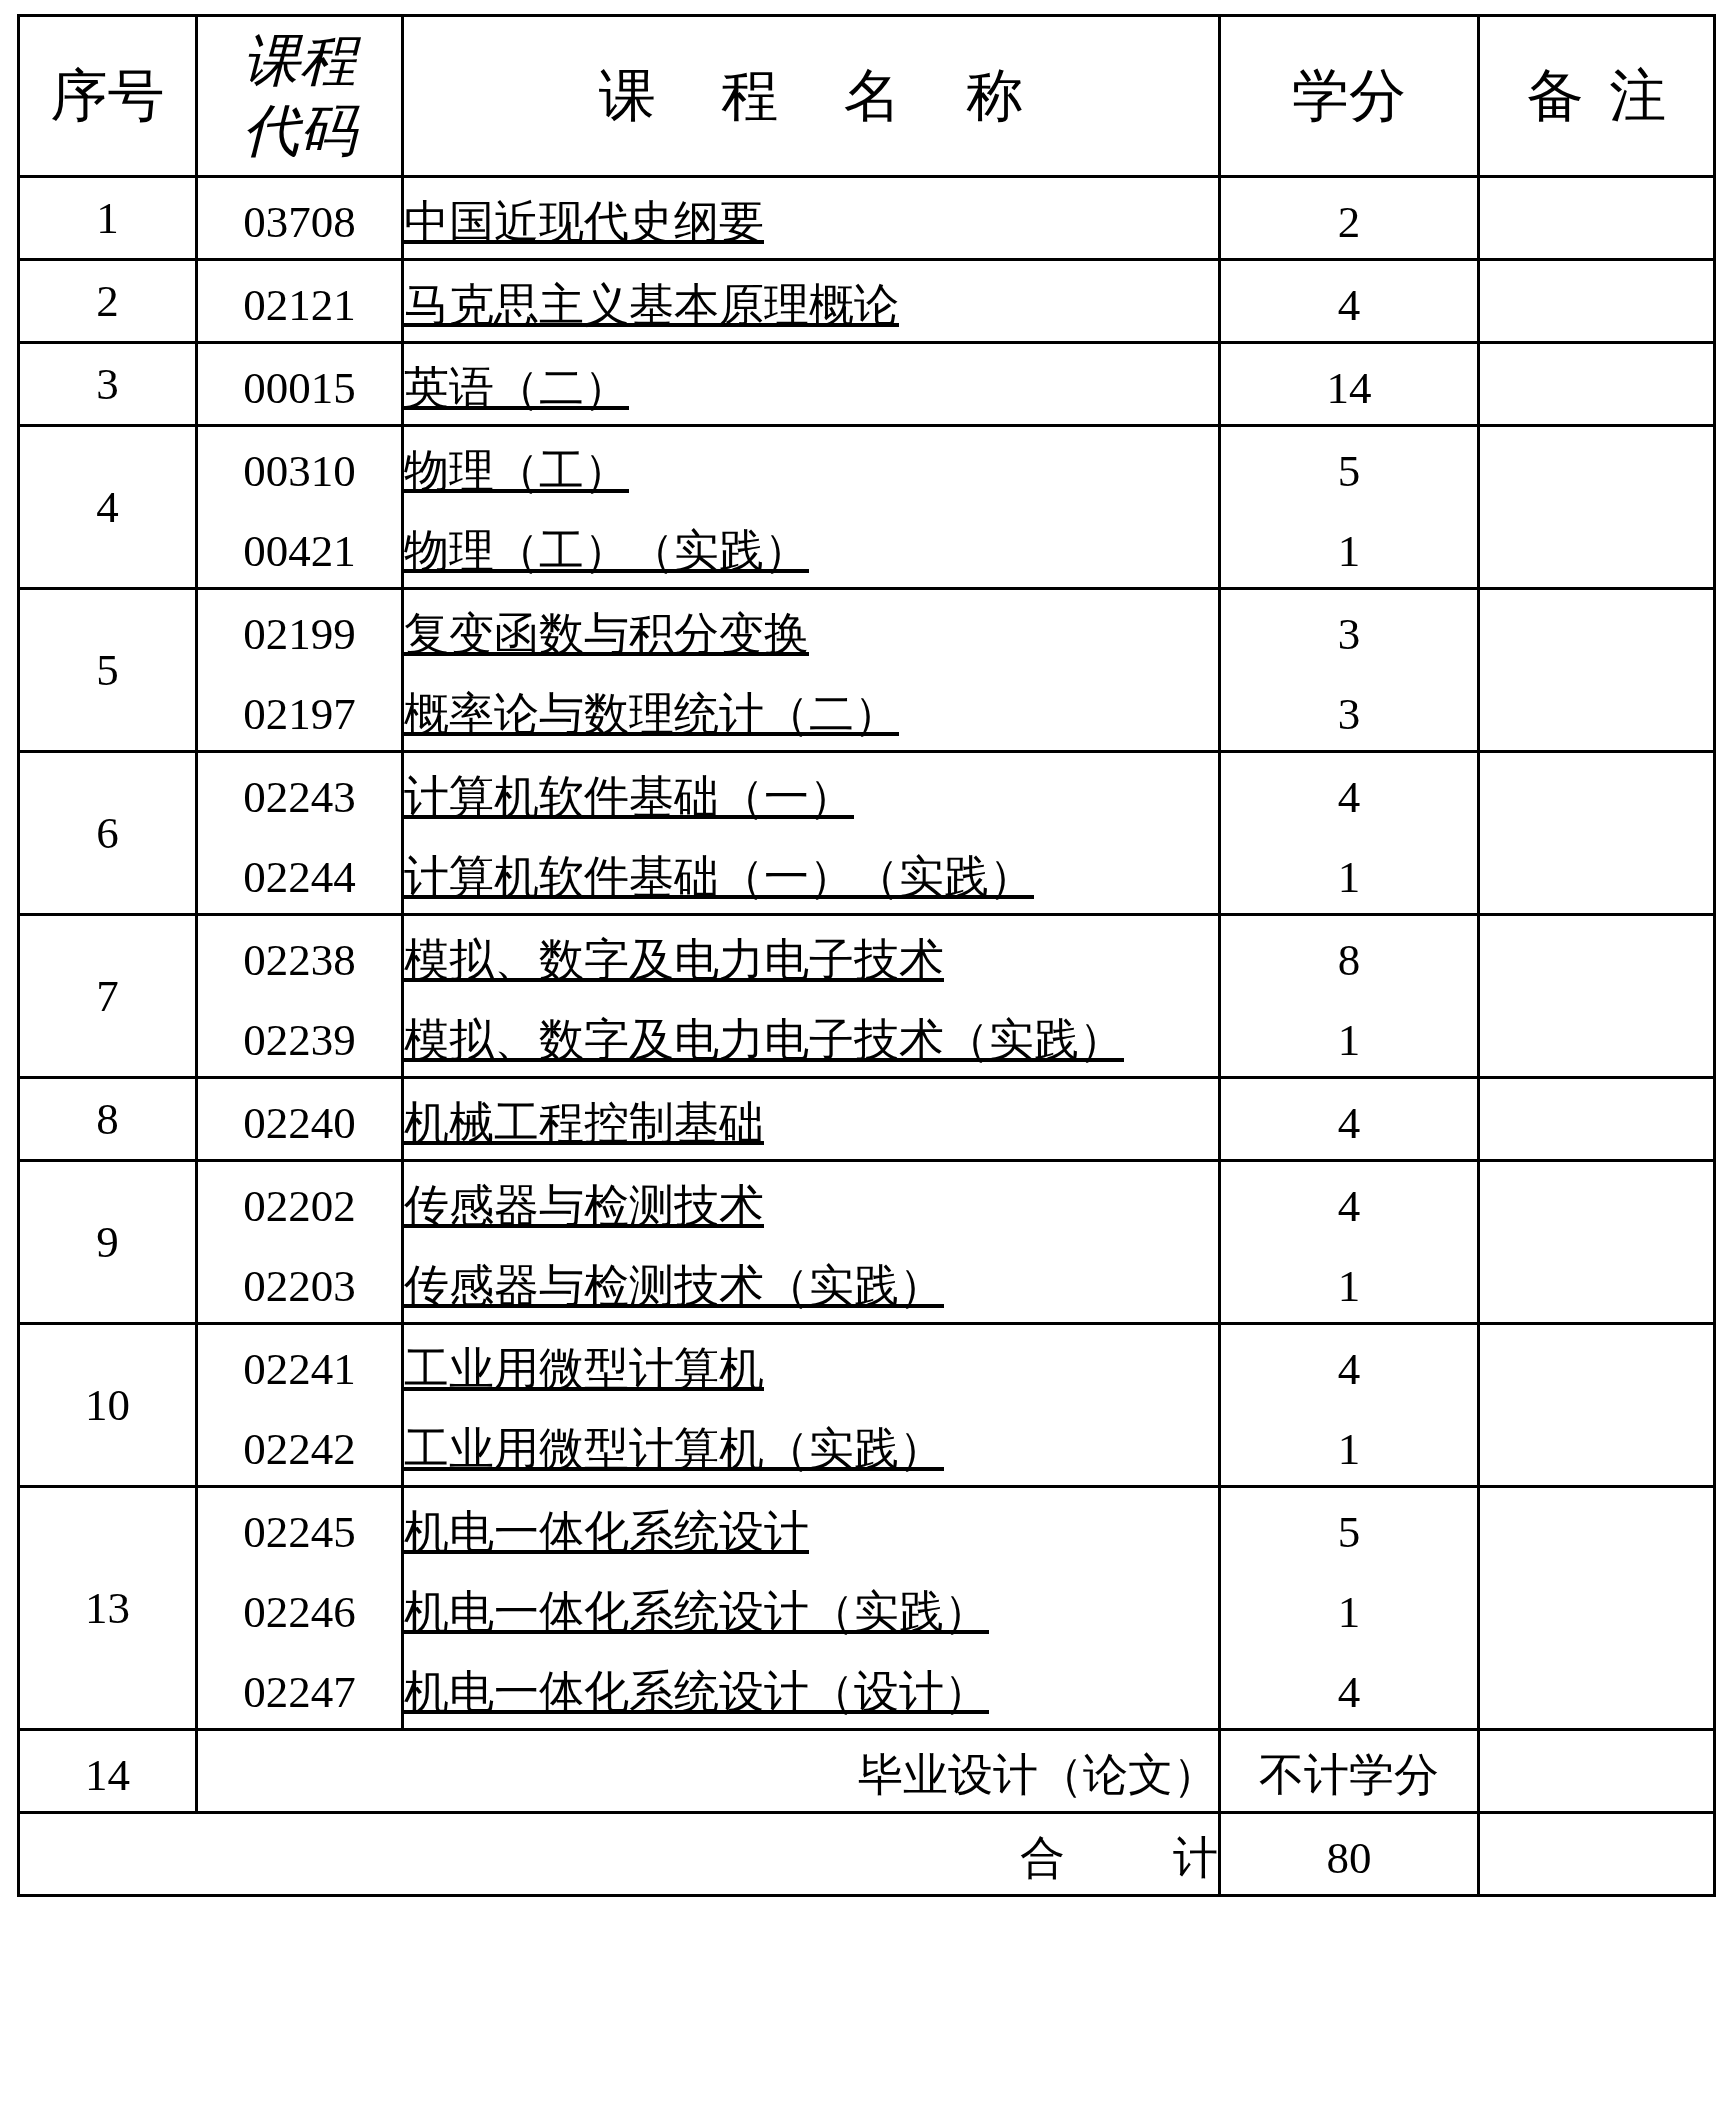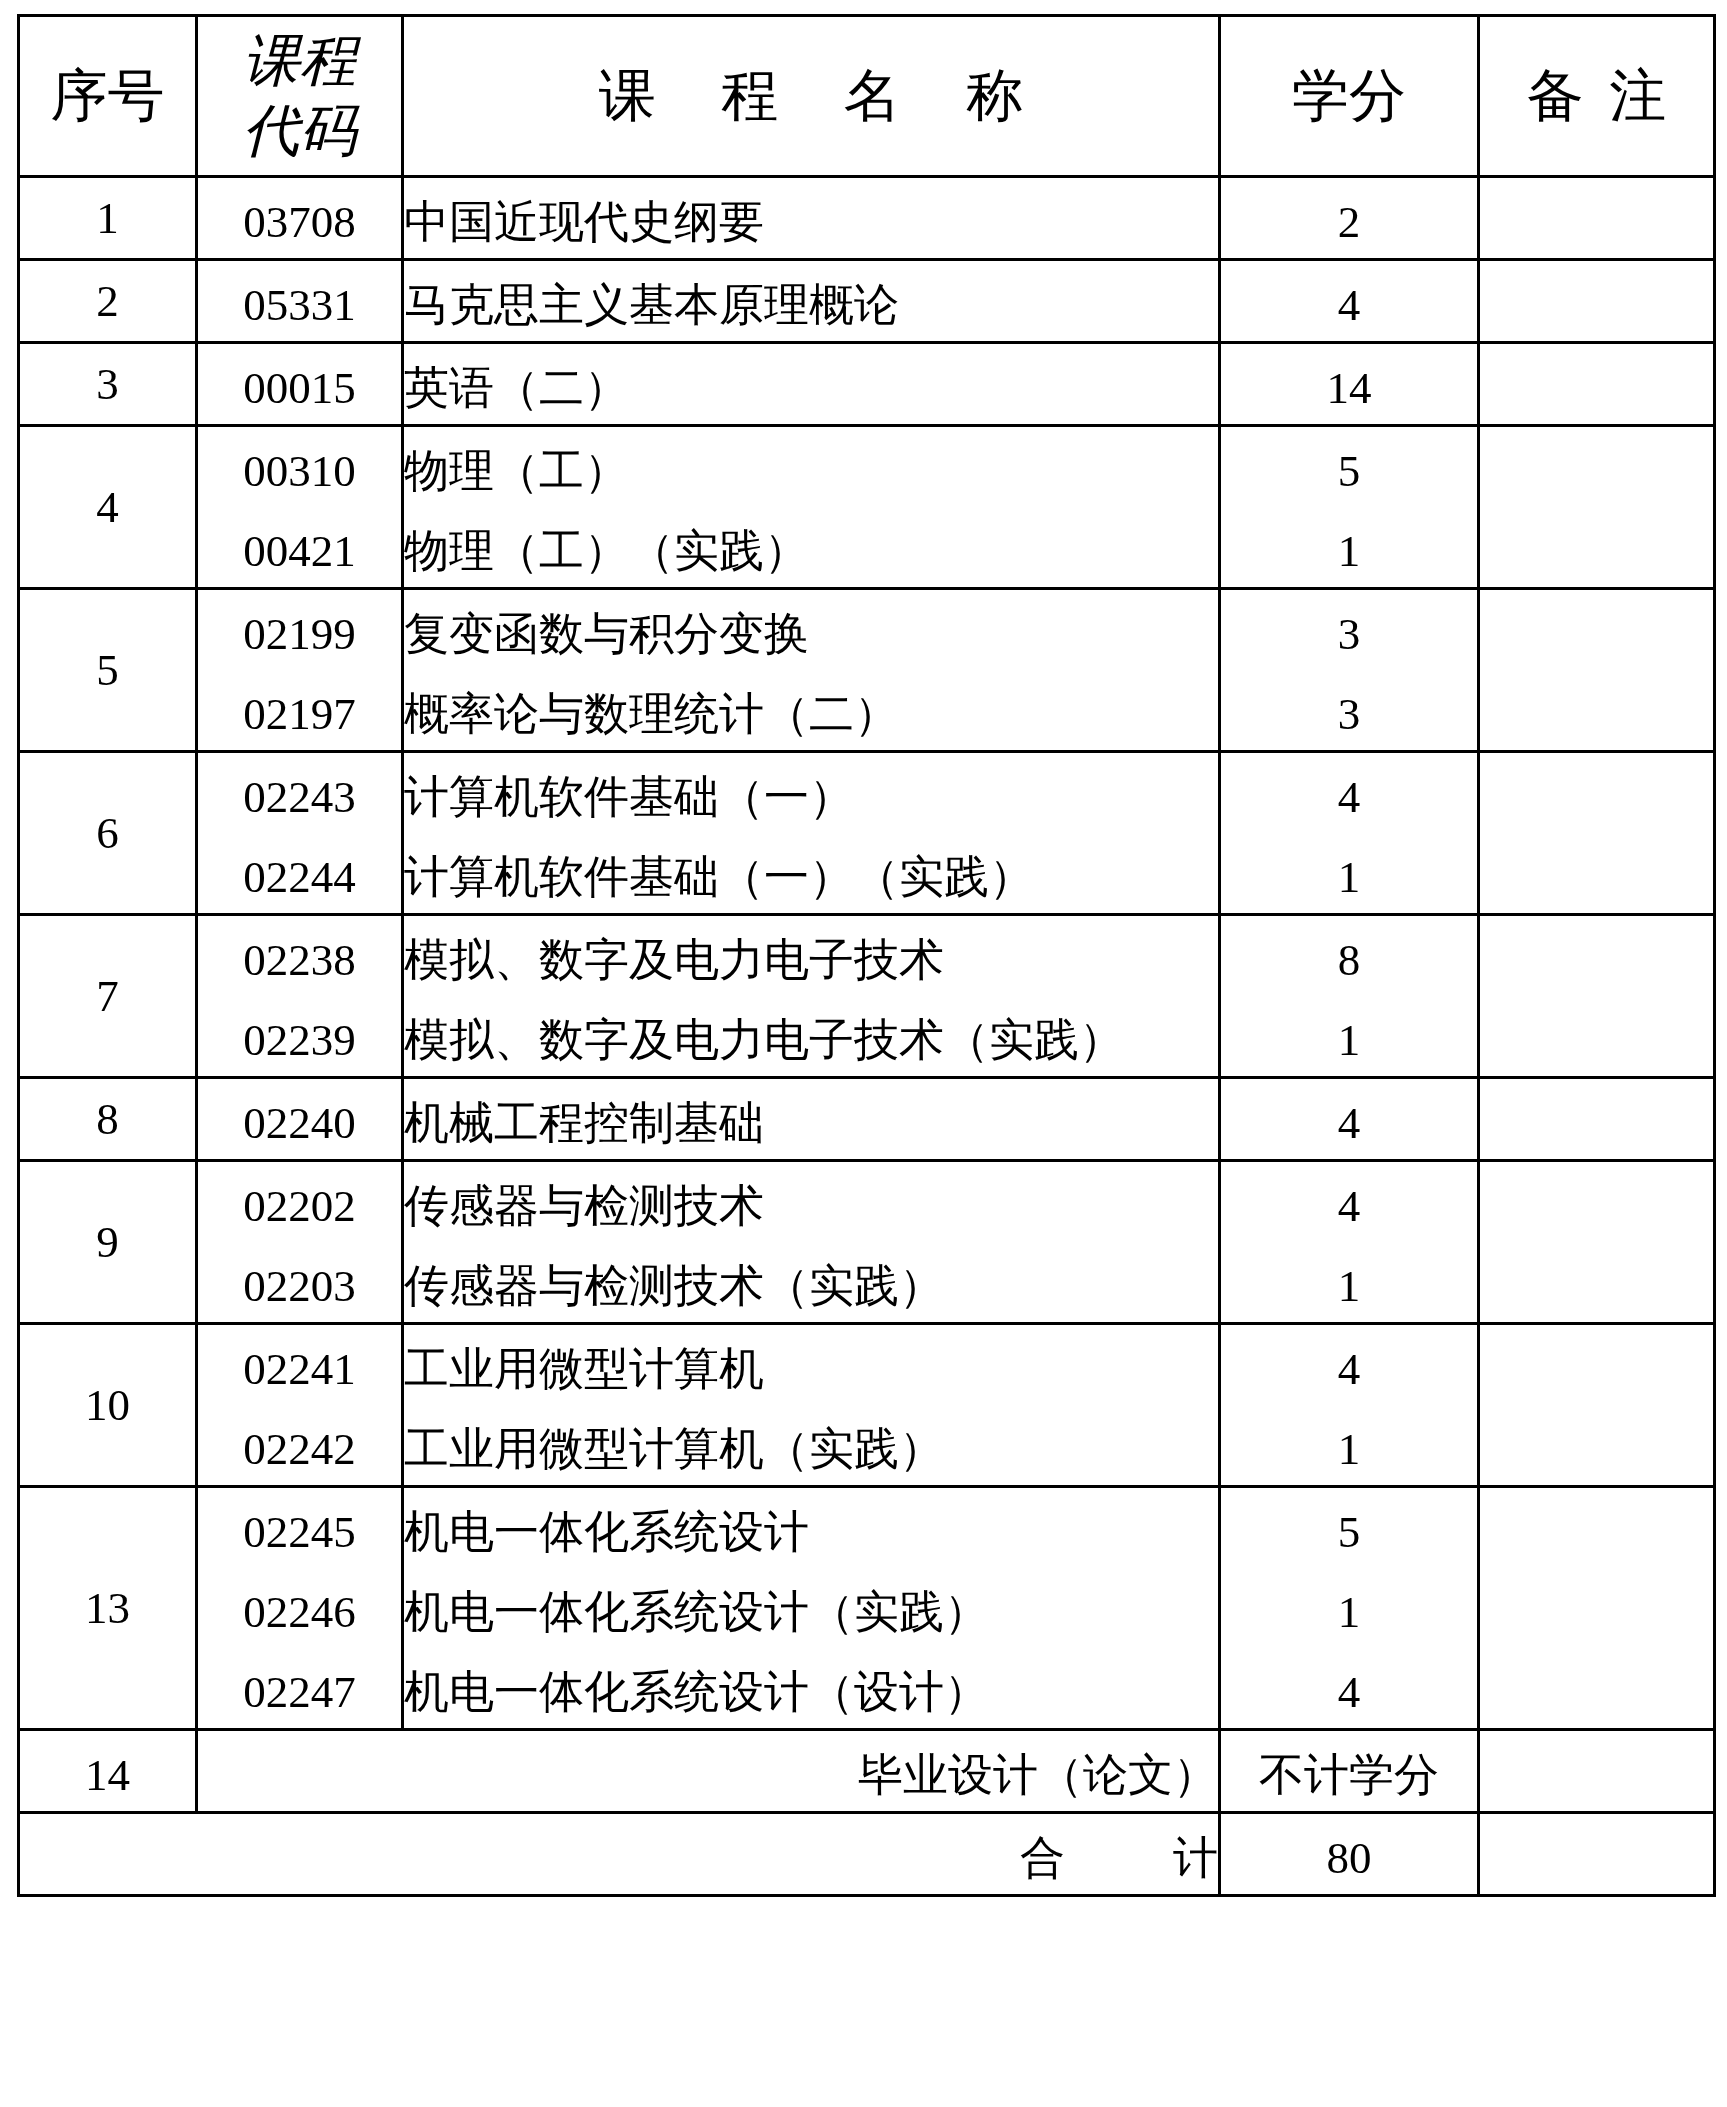--- a/index.html
+++ b/index.html
@@ -14,21 +14,21 @@
     border: 3px solid #000; padding: 0; margin: 0;
     vertical-align: middle; font-weight: normal;
   }
   th { height: 158px; font-size: 57px; line-height: 1.3; text-align: center; }
   th.col-code { line-height: 1.22; font-style: italic; }
   th .spaced { letter-spacing: 1.15em; margin-right: -1.15em; }
   th .spaced-sm { letter-spacing: 0.45em; margin-right: -0.45em; }
   td { font-size: 45px; }
   .line { height: 80px; line-height: 80px; white-space: nowrap; padding-top: 3.6px; box-sizing: border-box; }
   td.c-seq, td.c-code, td.c-credit { text-align: center; }
-  td.c-name { text-align: left; padding-left: 30px; }
+  td.c-name { text-align: left; padding-left: 30px; text-decoration: underline; }
   td.c-merged { text-align: right; }
   td.c-note { }
   .total-label span.spaced { letter-spacing: 2.4em; margin-right: -2.4em; }
 </style>
 </head>
 <body>
 
 <table class="curriculum">
   <colgroup>
     <col style="width:178px">
@@ -60,21 +60,21 @@
           <div class="line">中国近现代史纲要</div>
         </td>
     <td class="c-credit">
           <div class="line">2</div>
         </td>
     <td class="c-note"></td>
   </tr>
       <tr>
     <td class="c-seq"><span>2</span></td>
     <td class="c-code">
-          <div class="line">05331</div>
+          <div class="line">02121</div>
         </td>
     <td class="c-name">
           <div class="line">马克思主义基本原理概论</div>
         </td>
     <td class="c-credit">
           <div class="line">4</div>
         </td>
     <td class="c-note"></td>
   </tr>
       <tr>

